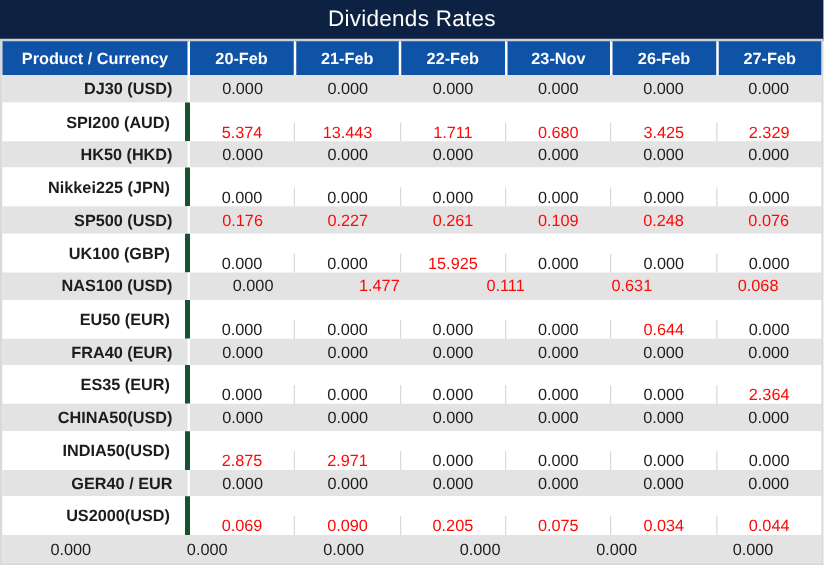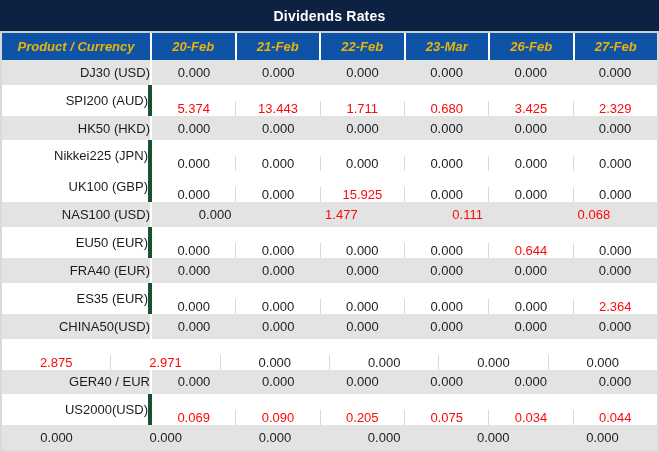--- a/index.html
+++ b/index.html
@@ -16,49 +16,48 @@
   .titlebar {
     height: 33px;
     background: #0d2143;
     border-bottom: 2px solid #ccd0d5;
     display: flex;
     align-items: center;
     justify-content: center;
   }
   .titlebar .title {
     color: #ffffff;
-    font-size: 14px;
-    font-weight: bold;
+    font-size: 18px;
+    font-weight: normal;
     letter-spacing: 0.2px;
   }
 
   .table-outer {
     height: 419px;
     border-left: 2px solid #d9d9d9;
     border-right: 2px solid #d9d9d9;
     border-bottom: 2px solid #d9d9d9;
     display: flex;
     flex-direction: column;
   }
 
   .header-row {
     height: 27px;
     flex: 0 0 27px;
     background: #0f53a6;
     display: flex;
   }
   .hcell {
-    color: #eab308;
+    color: #ffffff;
     font-size: 13px;
     font-weight: bold;
     display: flex;
     align-items: center;
     justify-content: center;
     border-right: 2px solid #ffffff;
-    font-style: italic;
   }
   .hcell.product { width: 150px; flex: 0 0 150px; }
   .hcell.date { flex: 1 1 0; }
   .hcell:last-child { border-right: none; }
 
   .table-body {
     flex: 1 1 auto;
     display: flex;
     flex-direction: column;
   }
@@ -68,20 +67,22 @@
   .cell {
     display: flex;
     align-items: center;
     font-size: 13px;
     color: #1c1c1c;
   }
   .cell.product {
     width: 150px;
     flex: 0 0 150px;
     justify-content: flex-end;
+    padding-right: 12px;
+    font-weight: bold;
   }
   .row.gray .cell.product { border-right: 2px solid #ffffff; }
   .row.white .cell.product { border-right: 4px solid #14532d; }
 
   .cell.value { flex: 1 1 0; justify-content: center; }
   .row.white .cell.value { border-right: 1px solid #d9d9d9; margin-top: 16px; }
   .row.white .cell.value:last-child { border-right: none; }
   .cell.value.nonzero { color: #fb0a08; }
 </style>
 </head>
@@ -91,21 +92,21 @@
   <div class="titlebar">
     <div class="title">Dividends Rates</div>
   </div>
 
   <div class="table-outer">
     <div class="header-row">
       <div class="hcell product">Product / Currency</div>
       <div class="hcell date">20-Feb</div>
       <div class="hcell date">21-Feb</div>
       <div class="hcell date">22-Feb</div>
-      <div class="hcell date">23-Mar</div>
+      <div class="hcell date">23-Nov</div>
       <div class="hcell date">26-Feb</div>
       <div class="hcell date">27-Feb</div>
     </div>
 
     <div class="table-body">
         <div class="row gray">
           <div class="cell product">DJ30 (USD)</div>
           <div class="cell value">0.000</div>
           <div class="cell value">0.000</div>
           <div class="cell value">0.000</div>
@@ -133,34 +134,44 @@
         </div>
         <div class="row white">
           <div class="cell product">Nikkei225 (JPN)</div>
           <div class="cell value">0.000</div>
           <div class="cell value">0.000</div>
           <div class="cell value">0.000</div>
           <div class="cell value">0.000</div>
           <div class="cell value">0.000</div>
           <div class="cell value">0.000</div>
         </div>
+        <div class="row gray">
+          <div class="cell product">SP500 (USD)</div>
+          <div class="cell value nonzero">0.176</div>
+          <div class="cell value nonzero">0.227</div>
+          <div class="cell value nonzero">0.261</div>
+          <div class="cell value nonzero">0.109</div>
+          <div class="cell value nonzero">0.248</div>
+          <div class="cell value nonzero">0.076</div>
+        </div>
         <div class="row white">
           <div class="cell product">UK100 (GBP)</div>
           <div class="cell value">0.000</div>
           <div class="cell value">0.000</div>
           <div class="cell value nonzero">15.925</div>
           <div class="cell value">0.000</div>
           <div class="cell value">0.000</div>
           <div class="cell value">0.000</div>
         </div>
         <div class="row gray">
           <div class="cell product">NAS100 (USD)</div>
           <div class="cell value">0.000</div>
           <div class="cell value nonzero">1.477</div>
           <div class="cell value nonzero">0.111</div>
+          <div class="cell value nonzero">0.631</div>
           <div class="cell value nonzero">0.068</div>
         </div>
         <div class="row white">
           <div class="cell product">EU50 (EUR)</div>
           <div class="cell value">0.000</div>
           <div class="cell value">0.000</div>
           <div class="cell value">0.000</div>
           <div class="cell value">0.000</div>
           <div class="cell value nonzero">0.644</div>
           <div class="cell value">0.000</div>
@@ -186,20 +197,21 @@
         <div class="row gray">
           <div class="cell product">CHINA50(USD)</div>
           <div class="cell value">0.000</div>
           <div class="cell value">0.000</div>
           <div class="cell value">0.000</div>
           <div class="cell value">0.000</div>
           <div class="cell value">0.000</div>
           <div class="cell value">0.000</div>
         </div>
         <div class="row white">
+          <div class="cell product">INDIA50(USD)</div>
           <div class="cell value nonzero">2.875</div>
           <div class="cell value nonzero">2.971</div>
           <div class="cell value">0.000</div>
           <div class="cell value">0.000</div>
           <div class="cell value">0.000</div>
           <div class="cell value">0.000</div>
         </div>
         <div class="row gray">
           <div class="cell product">GER40 / EUR</div>
           <div class="cell value">0.000</div>

